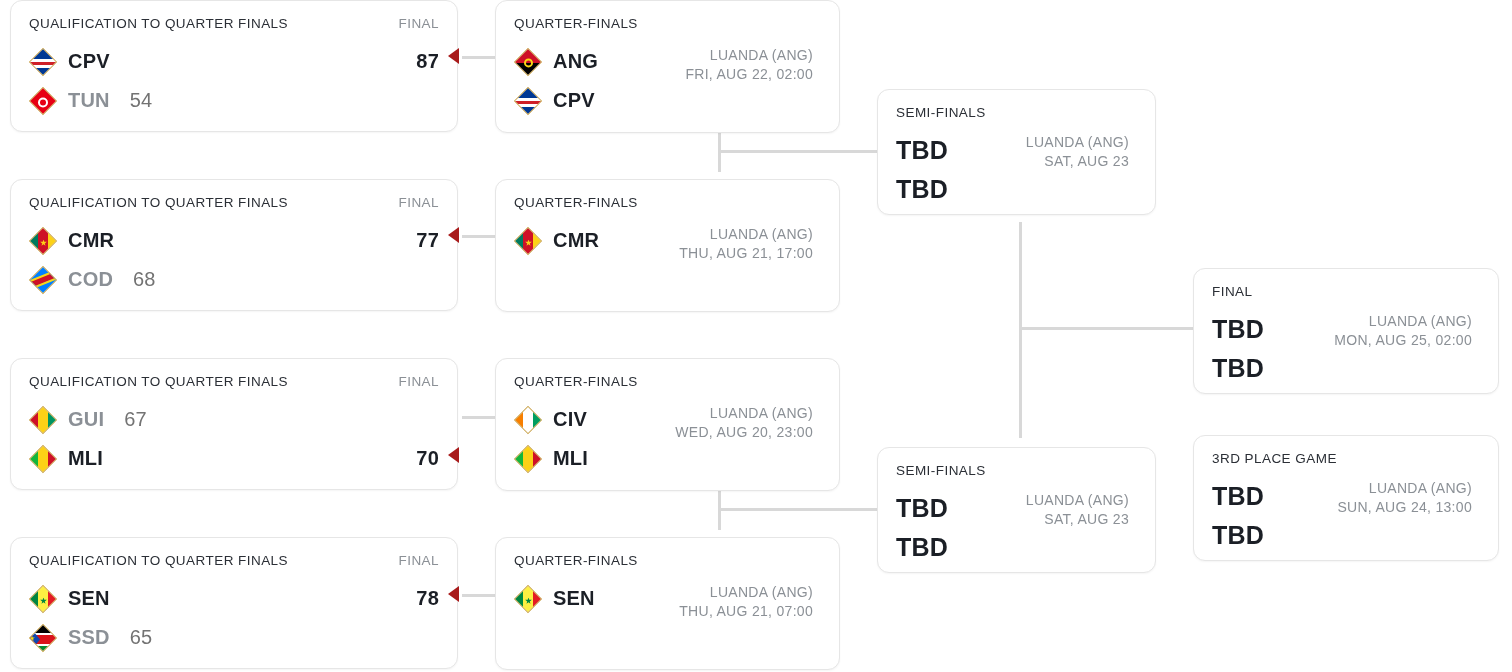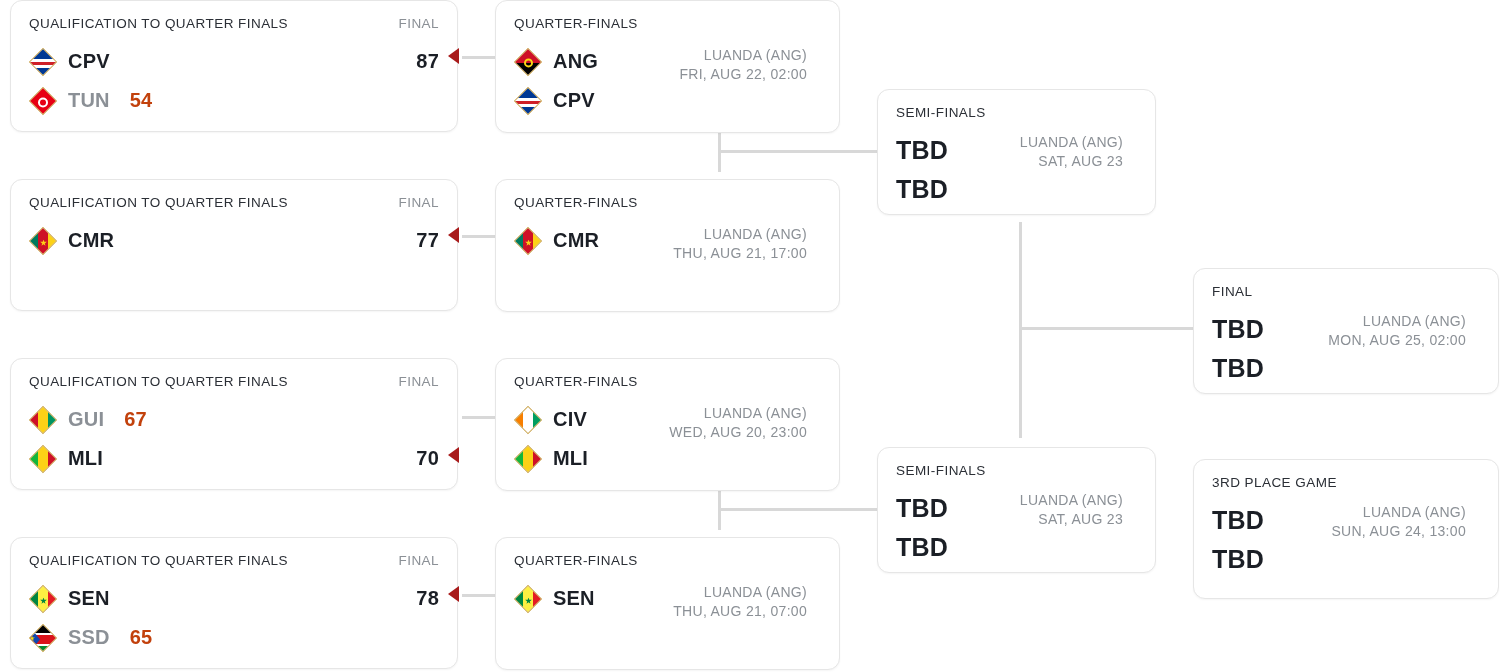--- a/index.html
+++ b/index.html
@@ -63,29 +63,29 @@
   }
   .team{
     font-size:20px;font-weight:bold;letter-spacing:0.2px;
     color:#1b1f26;white-space:nowrap;
   }
   .row.loser .team{color:#8b9096;}
   .score{
     margin-left:auto;font-size:20px;font-weight:bold;color:#1b1f26;
     letter-spacing:0.2px;
   }
-  .row.loser .score{color:#c2410c;font-weight:bold;margin-left:20px;}
+  .row.loser .score{color:#737373;font-weight:normal;margin-left:20px;}
 
   
   .row.tbd{height:39px;}
   .row.tbd .team{font-size:25px;text-align:center;}
 
   
   .meta{
-    position:absolute;right:32px;
+    position:absolute;right:26px;
     text-align:right;
     font-size:14px;line-height:19px;color:#8b9096;letter-spacing:0.3px;
     white-space:nowrap;
   }
 
   
   .arrow{
     position:absolute;
     width:0;height:0;
     border-top:8px solid transparent;
@@ -162,20 +162,33 @@
           <span class="flag">
               <span class="dia">
                 <i style="background:linear-gradient(to right,#007a5e 0 33.3%,#ce1126 33.3% 66.6%,#fcd116 66.6% 100%);">
                   <b style="position:absolute;left:13px;top:13px;width:7px;height:7px;background:#fcd116;clip-path:polygon(50% 0,61% 35%,98% 35%,68% 57%,79% 91%,50% 70%,21% 91%,32% 57%,2% 35%,39% 35%);"></b>
                 </i>
               </span>
             </span>
           <span class="team">CMR</span>
           <span class="score">77</span>
         </div>
+        <div class="row loser">
+          <span class="flag">
+              <span class="dia">
+                <i style="background:#007fff;">
+                  <b style="position:absolute;left:-4px;top:10px;width:42px;height:7px;background:#ce1126;transform:rotate(-22deg);"></b>
+                  <b style="position:absolute;left:-4px;top:9px;width:42px;height:2px;background:#f7d618;transform:rotate(-22deg);"></b>
+                  <b style="position:absolute;left:-4px;top:17px;width:42px;height:2px;background:#f7d618;transform:rotate(-22deg);"></b>
+                </i>
+              </span>
+            </span>
+          <span class="team">COD</span>
+          <span class="score">68</span>
+        </div>
       </div>
     </div>
   </div>
   <div class="arrow" style="left:448px;top:227px;"></div>
 
   <div class="card" style="left:10px;top:358px;width:448px;height:132px;">
     <div class="card-inner">
       <div class="card-head">
         <span>QUALIFICATION TO QUARTER FINALS</span>
         <span class="final-label">FINAL</span>
@@ -402,21 +415,21 @@
           <span class="team">TBD</span>
         </div>
       </div>
       <div class="meta" style="top:43px;">
         <div>LUANDA (ANG)</div>
         <div>MON, AUG 25, 02:00</div>
       </div>
     </div>
   </div>
 
-  <div class="card" style="left:1193px;top:435px;width:306px;height:140px;margin-top:24px;">
+  <div class="card" style="left:1193px;top:435px;width:306px;height:126px;">
     <div class="card-inner">
       <div class="card-head">
         <span>3RD PLACE GAME</span>
       </div>
       <div class="rows">
         <div class="row tbd">
           <span class="team">TBD</span>
         </div>
         <div class="row tbd">
           <span class="team">TBD</span>

